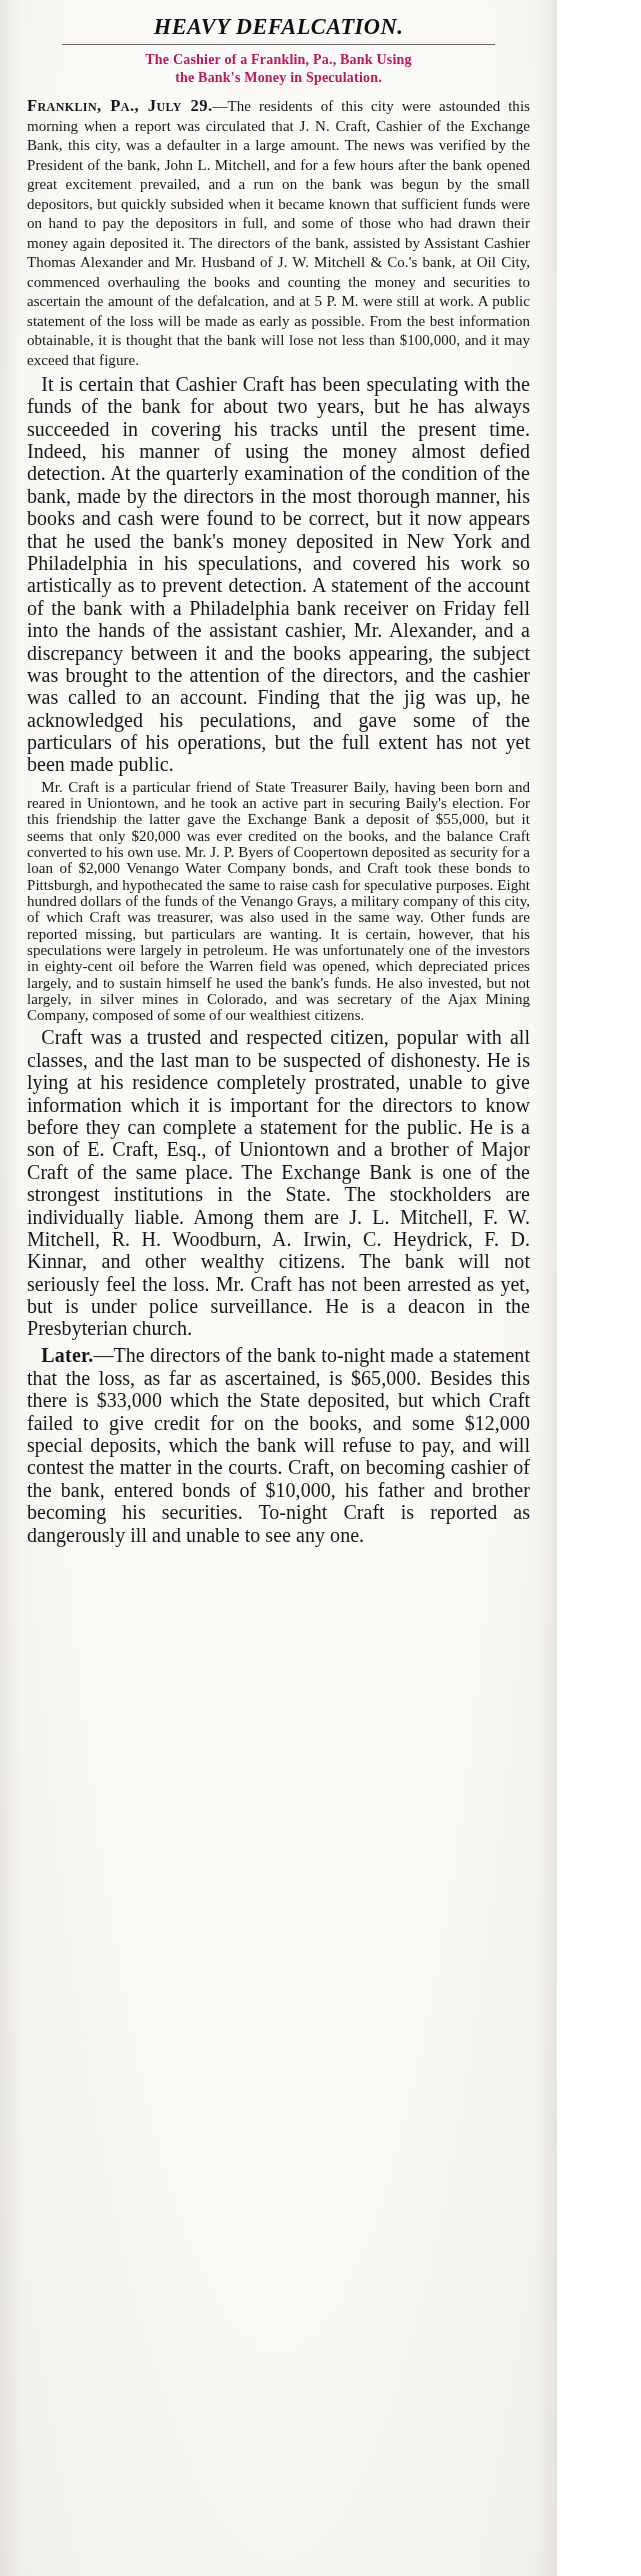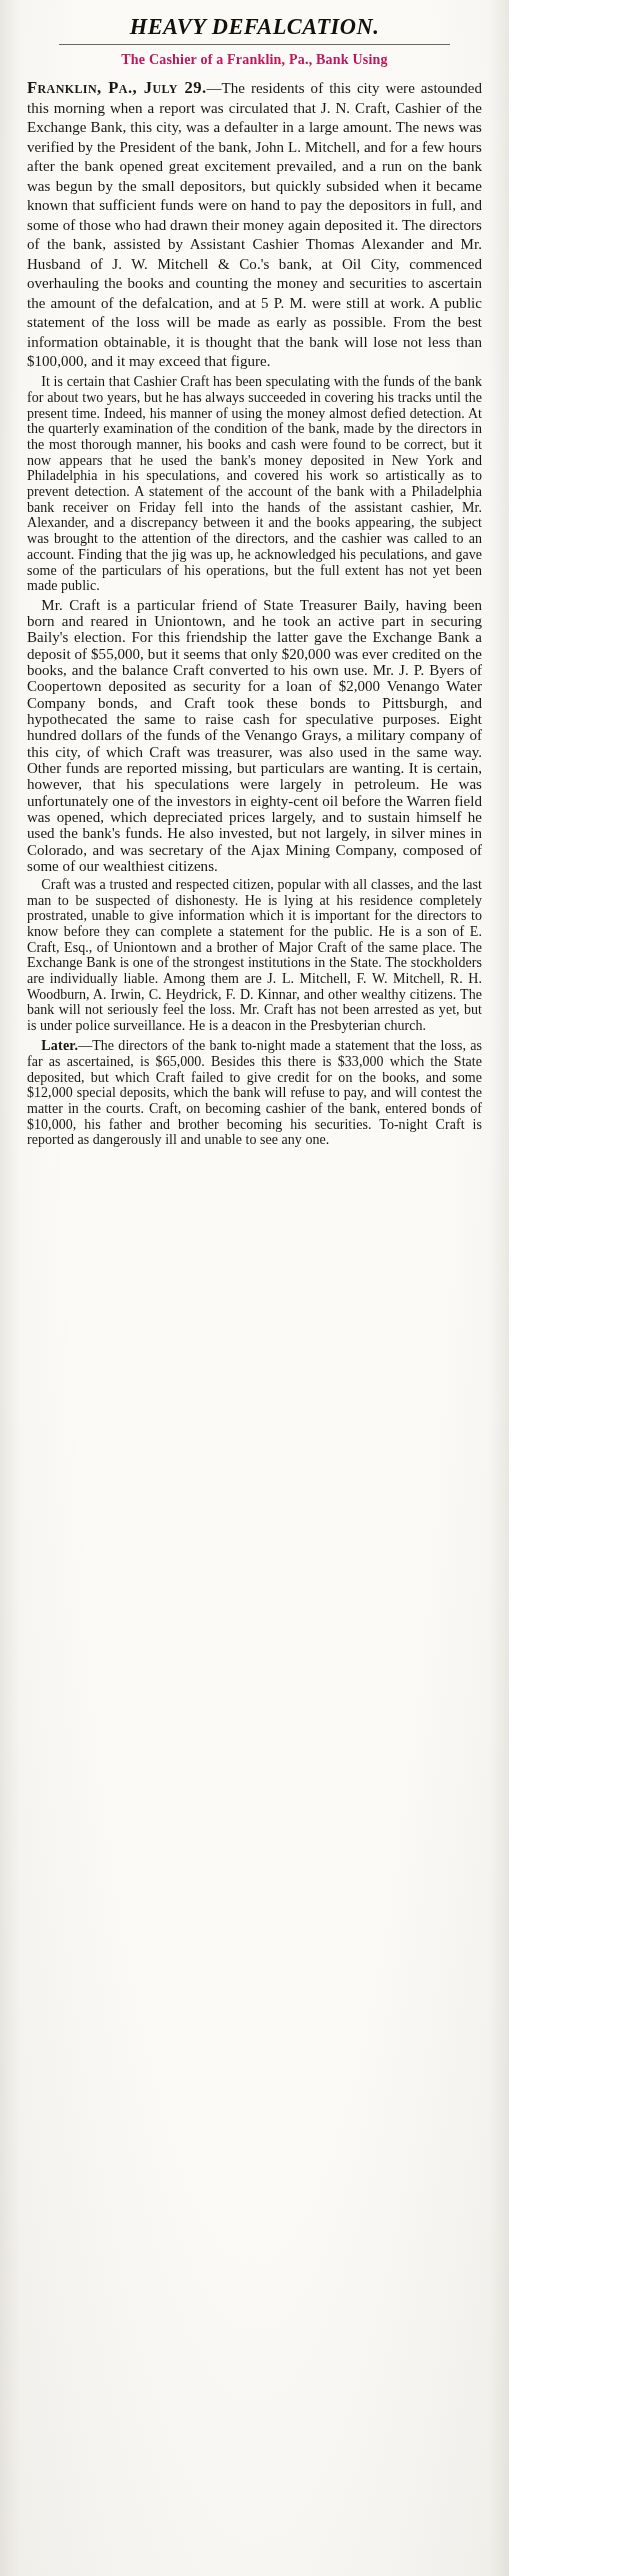--- a/index.html
+++ b/index.html
@@ -5,21 +5,21 @@
   html, body {
     margin: 0;
     padding: 0;
     background: #ffffff;
   }
   body {
     width: 642px;
   }
   .page {
     position: relative;
-    width: 509px;
+    width: 557px;
     min-height: 2576px;
     background: #fbfaf7;
     box-sizing: border-box;
     padding: 9px 27px 12.5px 27px;
     font-family: "Liberation Serif", serif;
     color: #1a1712;
   }
   
   .page::before {
     content: "";
@@ -72,21 +72,21 @@
     letter-spacing: 0.04px;
     hyphens: auto;
     -webkit-hyphens: auto;
   }
   p.lead {
     line-height: 1.30;
     font-size: 15px;
   }
   p.tight {
     line-height: 1.12;
-    font-size: 14px;
+    font-size: 20px;
   }
   p.tighter {
     line-height: 1.09;
     font-size: 15px;
   }
   p.indent { text-indent: 14.3px; }
   .dateline {
     font-variant: small-caps;
     font-weight: bold;
     font-size: 16.6px;
@@ -104,20 +104,21 @@
 
 <div class="page">
   <div class="col">
 
     <h1 class="headline">HEAVY DEFALCATION.</h1>
 
     <hr class="rule">
 
     <h2 class="subhead">
       <span>The Cashier of a Franklin, Pa., Bank Using</span>
+      <span class="l2">the Bank's Money in Speculation.</span>
     </h2>
 
     <p class="body lead"><span class="dateline">Franklin, Pa., July 29.</span><span>—The residents of this city were astounded this morning when a report was circulated that J. N. Craft, Cashier of the Exchange Bank, this city, was a defaulter in a large amount. The news was verified by the President of the bank, John L. Mitchell, and for a few hours after the bank opened great excitement prevailed, and a run on the bank was begun by the small depositors, but quickly subsided when it became known that sufficient funds were on hand to pay the depositors in full, and some of those who had drawn their money again deposited it. The directors of the bank, assisted by Assistant Cashier Thomas Alexander and Mr. Husband of J. W. Mitchell &amp; Co.'s bank, at Oil City, commenced overhauling the books and counting the money and securities to ascertain the amount of the defalcation, and at 5 P. M. were still at work. A public statement of the loss will be made as early as possible. From the best information obtainable, it is thought that the bank will lose not less than $100,000, and it may exceed that figure.</span></p>
 
     <div class="gap-s"></div>
 
     <p class="body tight indent">It is certain that Cashier Craft has been speculating with the funds of the bank for about two years, but he has always succeeded in covering his tracks until the present time. Indeed, his manner of using the money almost defied detection. At the quarterly examination of the condition of the bank, made by the directors in the most thorough manner, his books and cash were found to be correct, but it now appears that he used the bank's money deposited in New York and Philadelphia in his speculations, and covered his work so artistically as to prevent detection. A statement of the account of the bank with a Philadelphia bank receiver on Friday fell into the hands of the assistant cashier, Mr. Alexander, and a discrepancy between it and the books appearing, the subject was brought to the attention of the directors, and the cashier was called to an account. Finding that the jig was up, he acknowledged his peculations, and gave some of the particulars of his operations, but the full extent has not yet been made public.</p>
 
     <div class="gap-s"></div>
 

